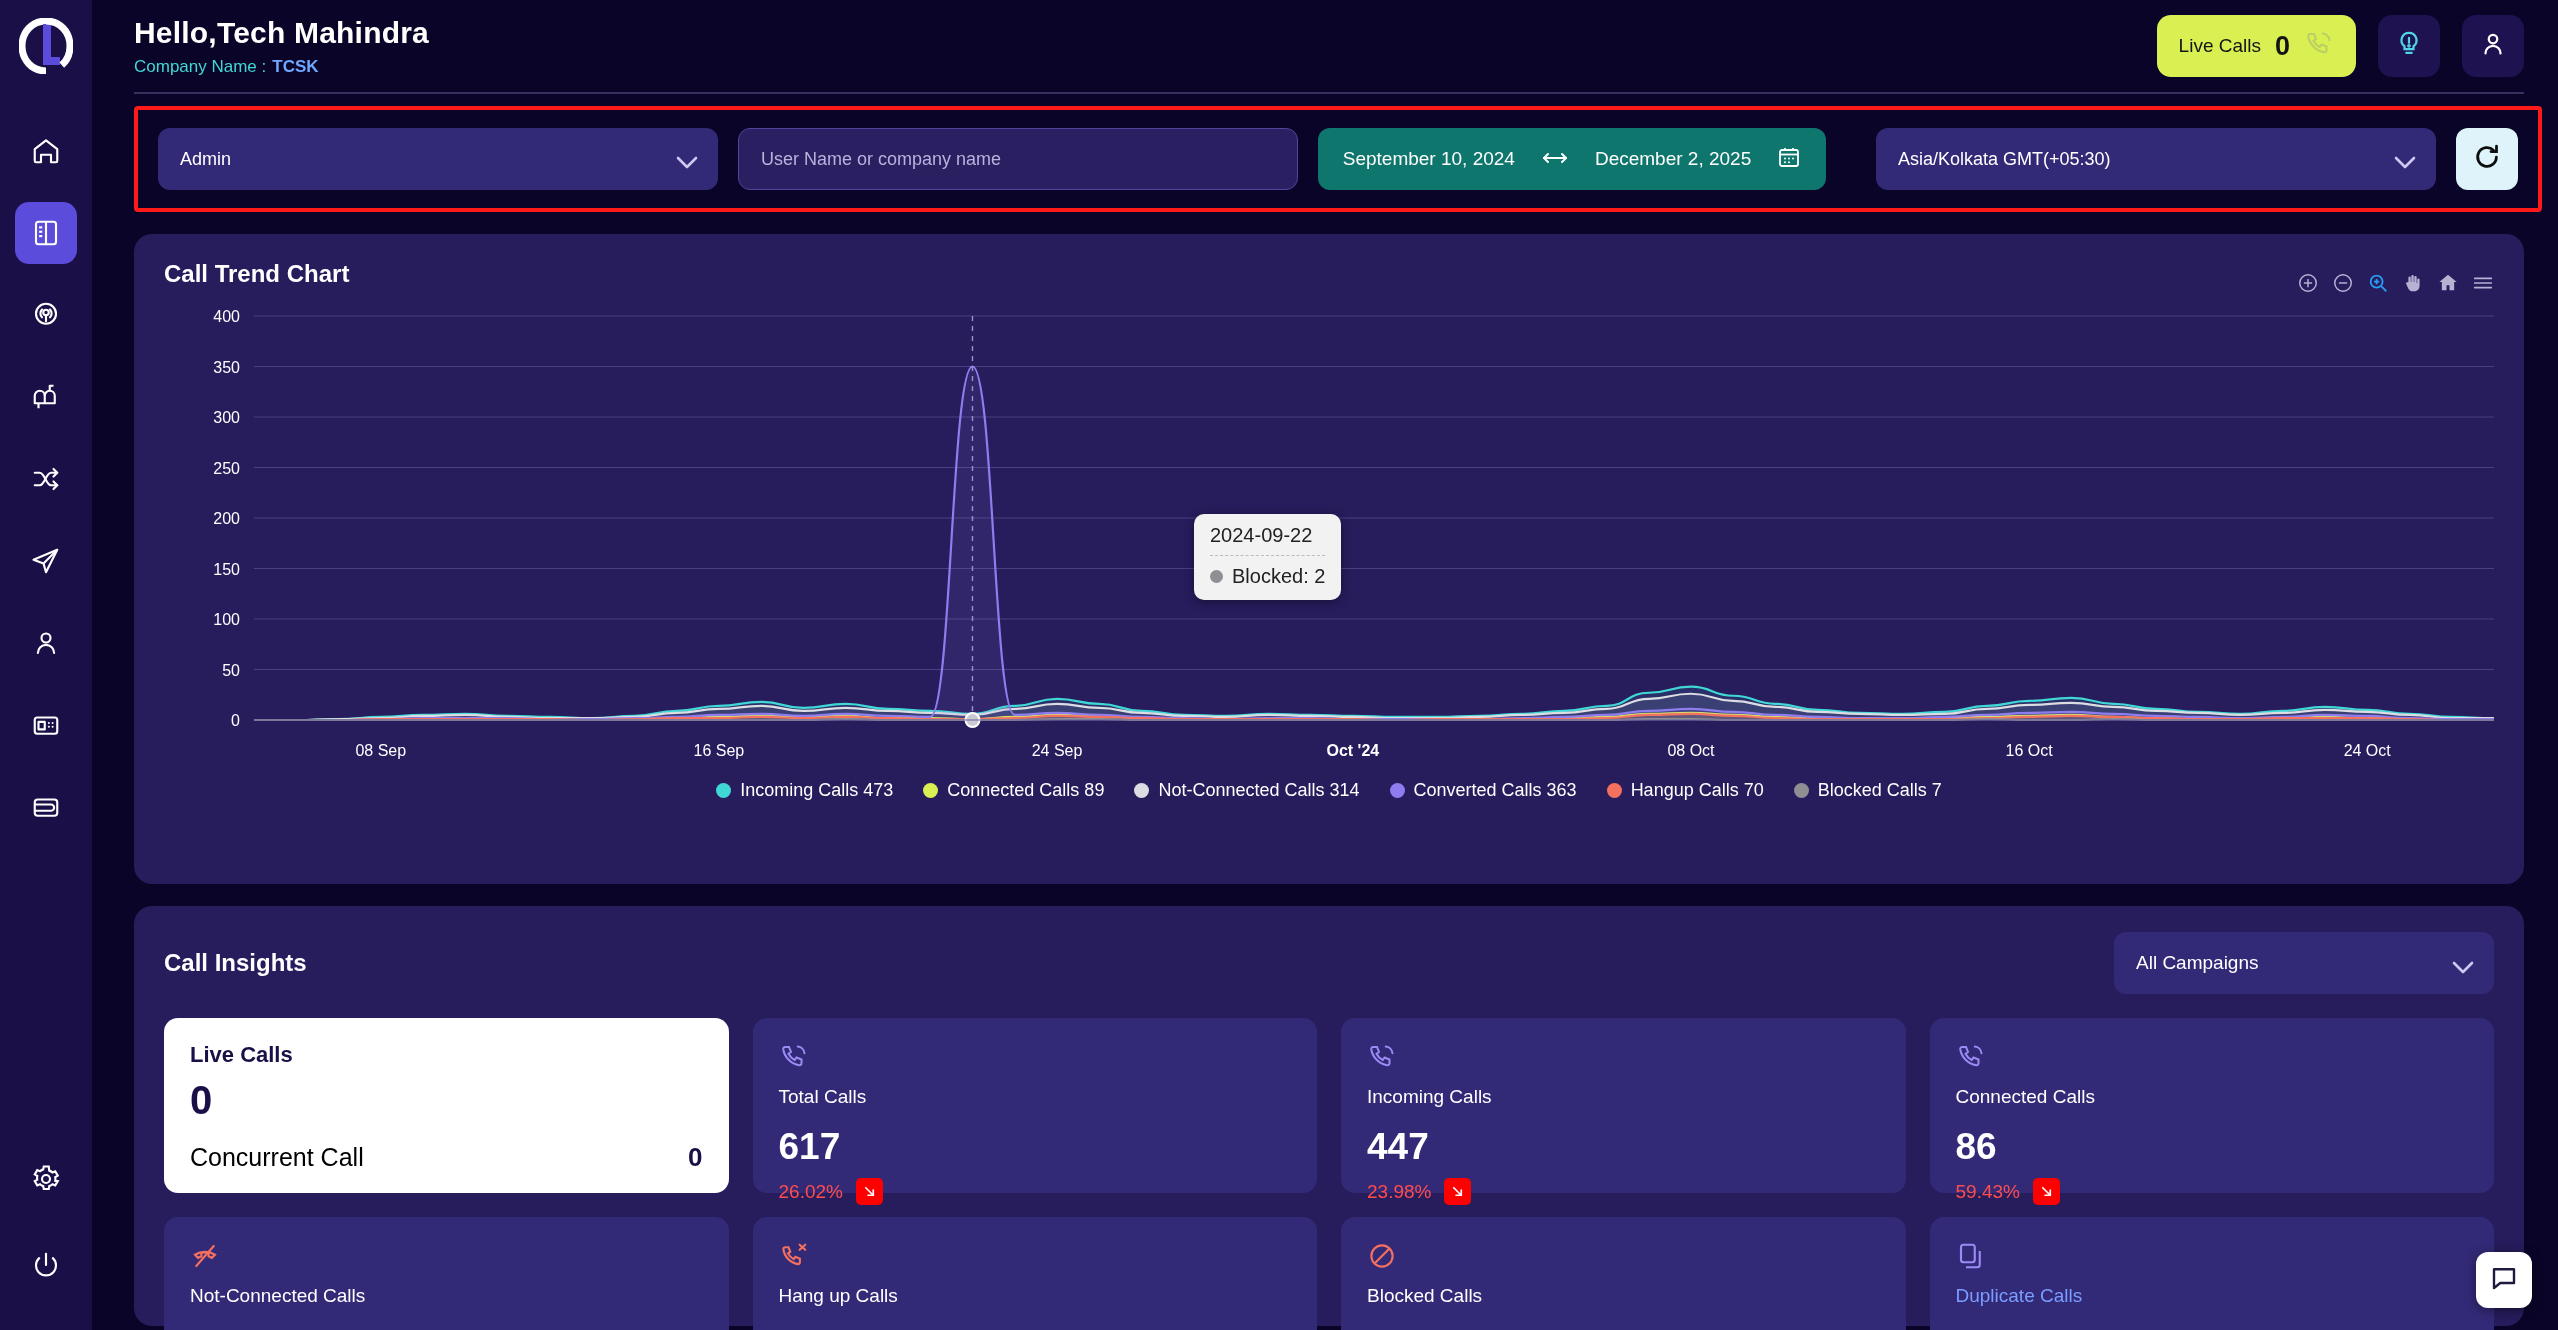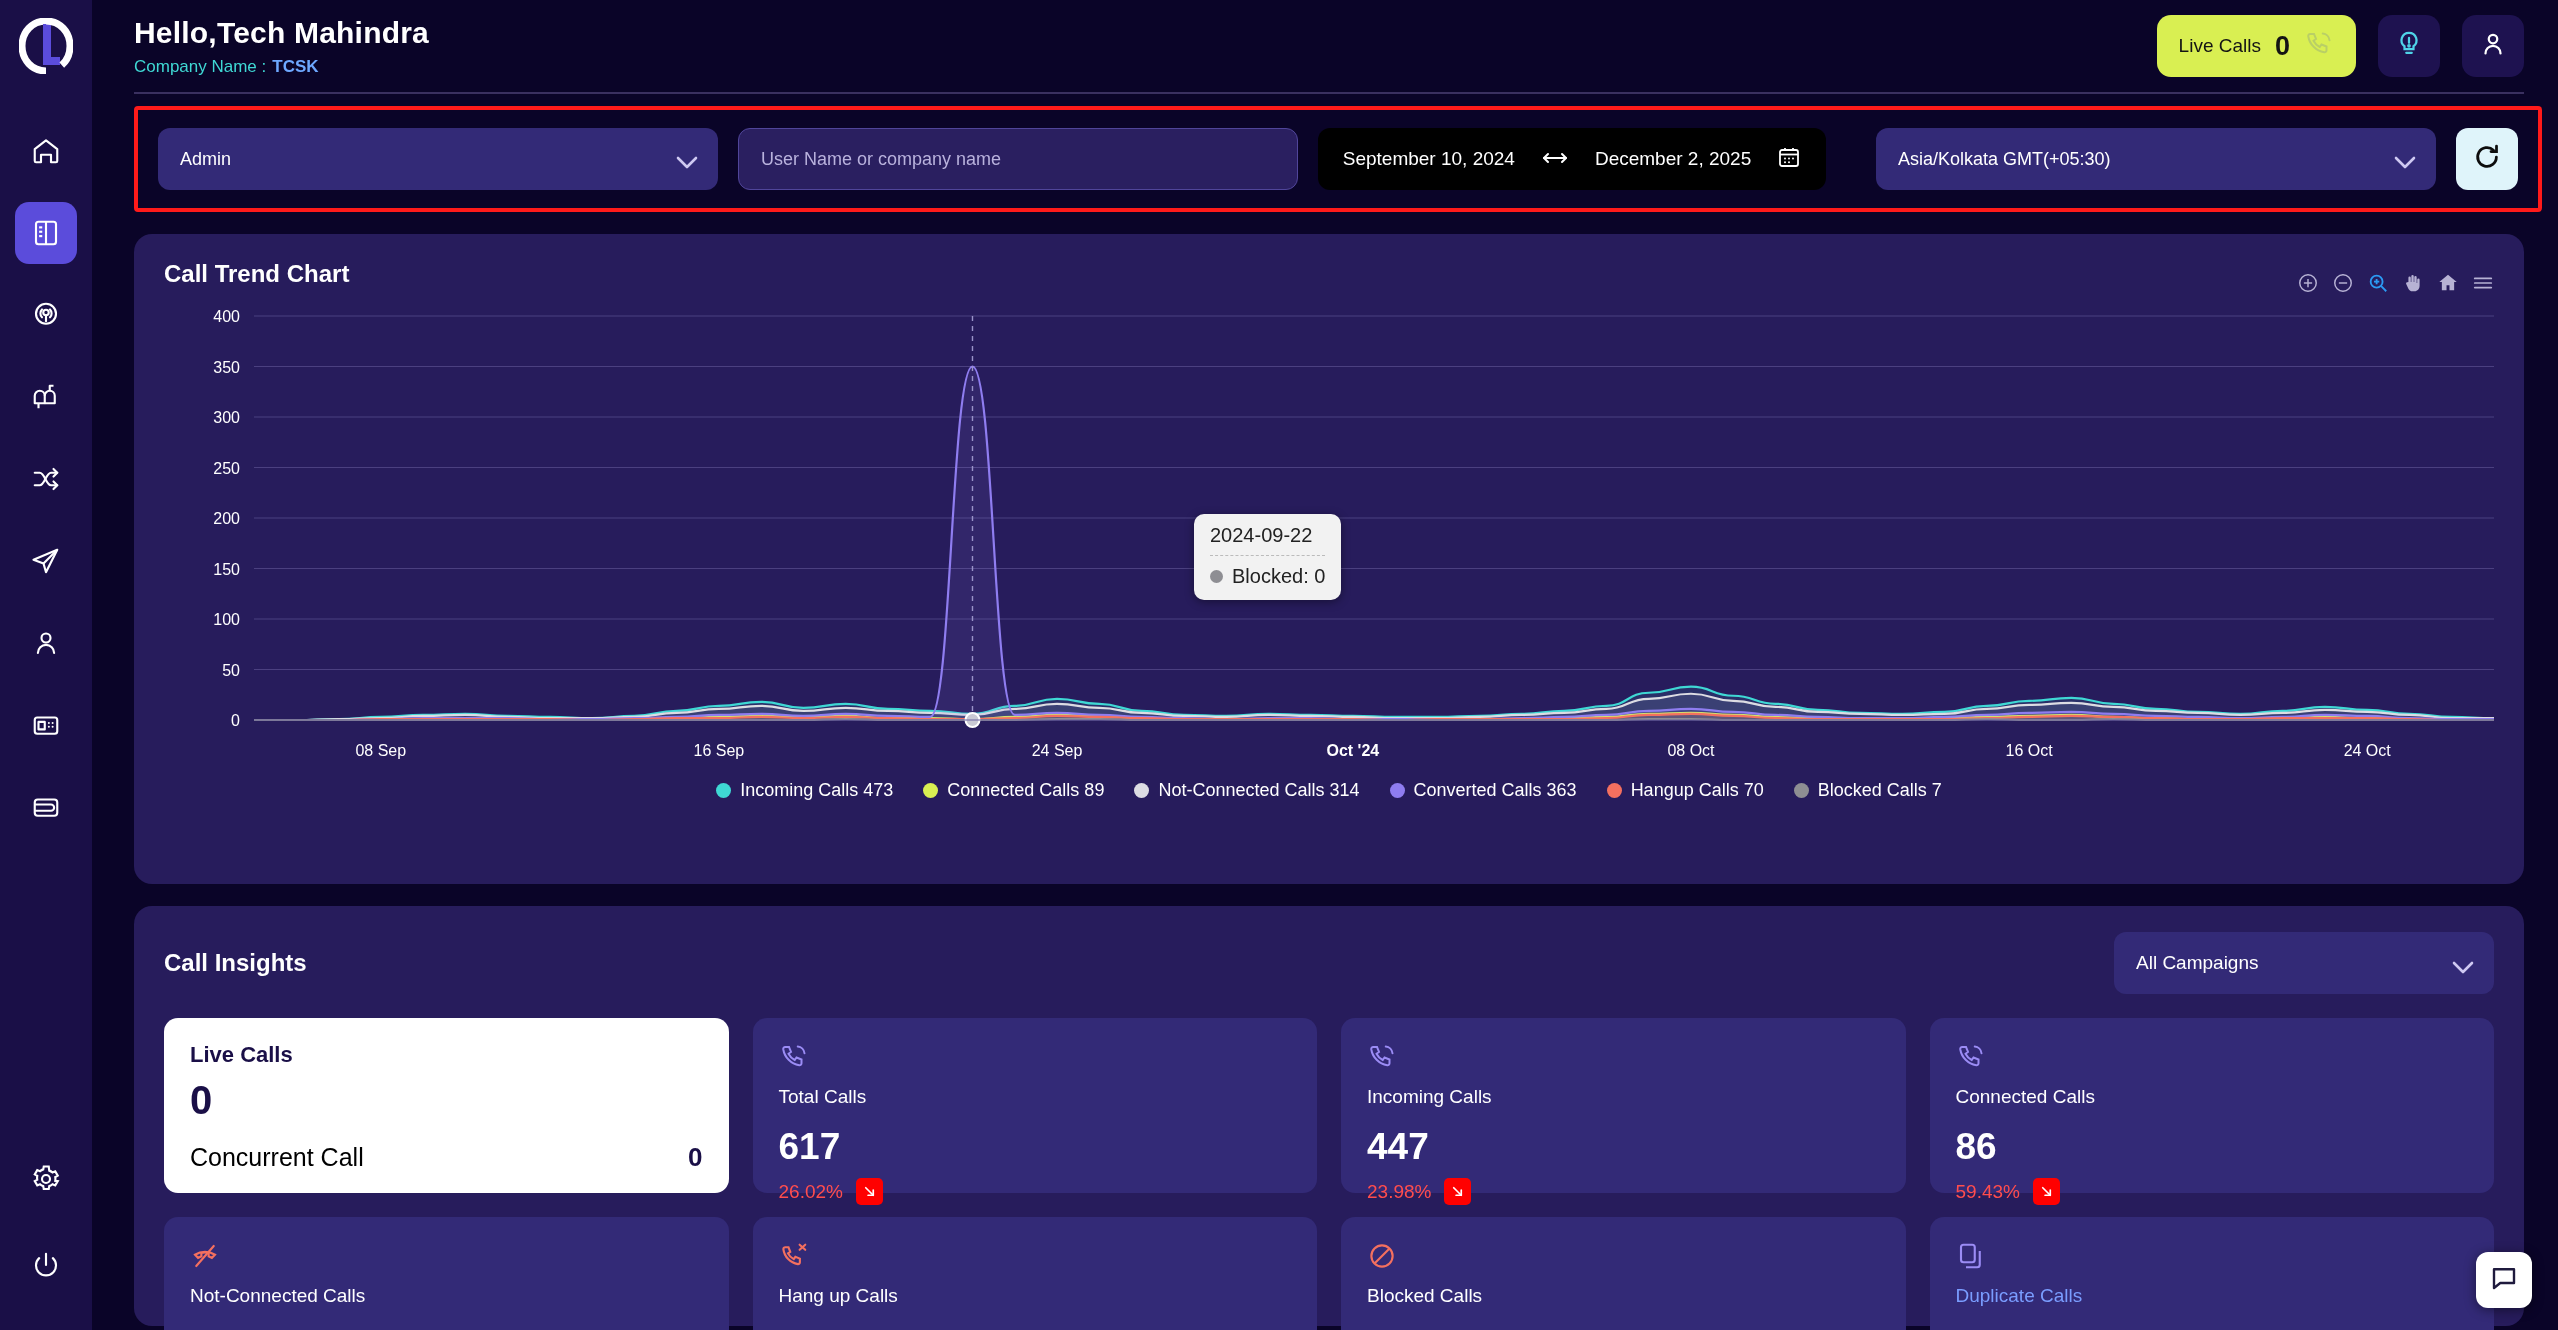--- a/index.html
+++ b/index.html
@@ -75,21 +75,21 @@
     flex: 0 0 560px; height: 62px; border-radius: 12px;
     background: #2a1f60; border: 1px solid #50459a;
     display: flex; align-items: center; padding: 0 22px;
   }
   .search-box input {
     width: 100%; background: transparent; border: none; outline: none;
     color: #ffffff; font-size: 18px; font-family: "Liberation Sans", sans-serif;
   }
   .search-box input::placeholder { color: #b9b2dd; }
   .daterange {
-    flex: 0 0 508px; height: 62px; border-radius: 12px; background: #000000;
+    flex: 0 0 508px; height: 62px; border-radius: 12px; background: #0f766e;
     display: flex; align-items: center; justify-content: center; gap: 26px;
     color: #ffffff; font-size: 19px; cursor: pointer; padding: 0 22px;
   }
   .refresh-btn {
     width: 62px; height: 62px; border-radius: 12px; background: #dff4fa;
     display: flex; align-items: center; justify-content: center; cursor: pointer;
     flex: 0 0 62px;
   }
   .chev { width: 20px; height: 12px; }
 
@@ -467,21 +467,21 @@
             <path d="M 90 416 C 111.13207547169812 416 111.13207547169812 416 132.26415094339623 416 C 153.39622641509436 416 153.39622641509436 416 174.52830188679246 416 C 195.66037735849056 416 195.66037735849056 416 216.79245283018867 416 C 237.9245283018868 416 237.9245283018868 416 259.0566037735849 416 C 280.188679245283 416 280.188679245283 416 301.3207547169811 416 C 322.45283018867923 416 322.45283018867923 416 343.58490566037733 416 C 364.7169811320755 416 364.7169811320755 416 385.8490566037736 416 C 406.9811320754717 416 406.9811320754717 416 428.1132075471698 416 C 449.2452830188679 416 449.2452830188679 416 470.377358490566 416 C 491.5094339622641 416 491.5094339622641 416 512.6415094339623 416 C 533.7735849056604 416 533.7735849056604 416 554.9056603773586 416 C 576.0377358490566 416 576.0377358490566 416 597.1698113207547 416 C 618.3018867924528 416 618.3018867924528 416 639.433962264151 416 C 660.566037735849 416 660.566037735849 414.99 681.6981132075472 414.99 C 702.8301886792453 414.99 702.8301886792453 416 723.9622641509434 416 C 745.0943396226414 416 745.0943396226414 416 766.2264150943396 416 C 787.3584905660377 416 787.3584905660377 416 808.4905660377358 416 C 829.6226415094338 416 829.6226415094338 416 850.754716981132 416 C 871.8867924528302 416 871.8867924528302 414.99 893.0188679245282 414.99 C 914.1509433962265 414.99 914.1509433962265 414.99 935.2830188679246 414.99 C 956.4150943396228 414.99 956.4150943396228 416 977.5471698113208 416 C 998.6792452830189 416 998.6792452830189 416 1019.811320754717 416 C 1040.9433962264152 416 1040.9433962264152 416 1062.0754716981132 416 C 1083.2075471698113 416 1083.2075471698113 416 1104.3396226415093 416 C 1125.4716981132074 416 1125.4716981132074 416 1146.6037735849056 416 C 1167.735849056604 416 1167.735849056604 416 1188.867924528302 416 C 1210 416 1210 416 1231.132075471698 416 C 1252.264150943396 416 1252.264150943396 416 1273.3962264150944 416 C 1294.5283018867924 416 1294.5283018867924 416 1315.6603773584905 416 C 1336.7924528301887 416 1336.7924528301887 416 1357.9245283018868 416 C 1379.0566037735848 416 1379.0566037735848 416 1400.188679245283 416 C 1421.3207547169811 416 1421.3207547169811 416 1442.4528301886792 416 C 1463.5849056603774 416 1463.5849056603774 414.99 1484.7169811320755 414.99 C 1505.8490566037735 414.99 1505.8490566037735 414.99 1526.9811320754716 414.99 C 1548.1132075471696 414.99 1548.1132075471696 416 1569.245283018868 416 C 1590.377358490566 416 1590.377358490566 416 1611.509433962264 416 C 1632.6415094339623 416 1632.6415094339623 416 1653.7735849056603 416 C 1674.9056603773583 416 1674.9056603773583 416 1696.0377358490564 416 C 1717.1698113207544 416 1717.1698113207544 416 1738.3018867924527 416 C 1759.433962264151 416 1759.433962264151 416 1780.5660377358492 416 C 1801.6981132075473 416 1801.6981132075473 414.99 1822.8301886792453 414.99 C 1843.9622641509436 414.99 1843.9622641509436 416 1865.0943396226417 416 C 1886.2264150943397 416 1886.2264150943397 416 1907.3584905660377 416 C 1928.4905660377358 416 1928.4905660377358 414.99 1949.622641509434 414.99 C 1970.7547169811323 414.99 1970.7547169811323 416 1991.8867924528304 416 C 2013.0188679245284 416 2013.0188679245284 416 2034.1509433962265 416 C 2055.2830188679245 416 2055.2830188679245 416 2076.4150943396226 416 C 2097.5471698113206 416 2097.5471698113206 416 2118.6792452830186 416 C 2139.8113207547167 416 2139.8113207547167 416 2160.943396226415 416 C 2182.0754716981132 416 2182.0754716981132 416 2203.2075471698113 416 C 2224.3396226415093 416 2224.3396226415093 416 2245.4716981132074 416 C 2266.603773584906 416 2266.603773584906 416 2287.735849056604 416 C 2308.867924528302 416 2308.867924528302 416 2330 416 L 2330 416 L 90 416 Z" fill="#8e8e93" opacity="0.1" stroke="none"></path>
             <path d="M 90 416 C 111.13207547169812 416 111.13207547169812 416 132.26415094339623 416 C 153.39622641509436 416 153.39622641509436 416 174.52830188679246 416 C 195.66037735849056 416 195.66037735849056 416 216.79245283018867 416 C 237.9245283018868 416 237.9245283018868 416 259.0566037735849 416 C 280.188679245283 416 280.188679245283 416 301.3207547169811 416 C 322.45283018867923 416 322.45283018867923 416 343.58490566037733 416 C 364.7169811320755 416 364.7169811320755 416 385.8490566037736 416 C 406.9811320754717 416 406.9811320754717 416 428.1132075471698 416 C 449.2452830188679 416 449.2452830188679 416 470.377358490566 416 C 491.5094339622641 416 491.5094339622641 416 512.6415094339623 416 C 533.7735849056604 416 533.7735849056604 416 554.9056603773586 416 C 576.0377358490566 416 576.0377358490566 416 597.1698113207547 416 C 618.3018867924528 416 618.3018867924528 416 639.433962264151 416 C 660.566037735849 416 660.566037735849 414.99 681.6981132075472 414.99 C 702.8301886792453 414.99 702.8301886792453 416 723.9622641509434 416 C 745.0943396226414 416 745.0943396226414 416 766.2264150943396 416 C 787.3584905660377 416 787.3584905660377 416 808.4905660377358 416 C 829.6226415094338 416 829.6226415094338 416 850.754716981132 416 C 871.8867924528302 416 871.8867924528302 414.99 893.0188679245282 414.99 C 914.1509433962265 414.99 914.1509433962265 414.99 935.2830188679246 414.99 C 956.4150943396228 414.99 956.4150943396228 416 977.5471698113208 416 C 998.6792452830189 416 998.6792452830189 416 1019.811320754717 416 C 1040.9433962264152 416 1040.9433962264152 416 1062.0754716981132 416 C 1083.2075471698113 416 1083.2075471698113 416 1104.3396226415093 416 C 1125.4716981132074 416 1125.4716981132074 416 1146.6037735849056 416 C 1167.735849056604 416 1167.735849056604 416 1188.867924528302 416 C 1210 416 1210 416 1231.132075471698 416 C 1252.264150943396 416 1252.264150943396 416 1273.3962264150944 416 C 1294.5283018867924 416 1294.5283018867924 416 1315.6603773584905 416 C 1336.7924528301887 416 1336.7924528301887 416 1357.9245283018868 416 C 1379.0566037735848 416 1379.0566037735848 416 1400.188679245283 416 C 1421.3207547169811 416 1421.3207547169811 416 1442.4528301886792 416 C 1463.5849056603774 416 1463.5849056603774 414.99 1484.7169811320755 414.99 C 1505.8490566037735 414.99 1505.8490566037735 414.99 1526.9811320754716 414.99 C 1548.1132075471696 414.99 1548.1132075471696 416 1569.245283018868 416 C 1590.377358490566 416 1590.377358490566 416 1611.509433962264 416 C 1632.6415094339623 416 1632.6415094339623 416 1653.7735849056603 416 C 1674.9056603773583 416 1674.9056603773583 416 1696.0377358490564 416 C 1717.1698113207544 416 1717.1698113207544 416 1738.3018867924527 416 C 1759.433962264151 416 1759.433962264151 416 1780.5660377358492 416 C 1801.6981132075473 416 1801.6981132075473 414.99 1822.8301886792453 414.99 C 1843.9622641509436 414.99 1843.9622641509436 416 1865.0943396226417 416 C 1886.2264150943397 416 1886.2264150943397 416 1907.3584905660377 416 C 1928.4905660377358 416 1928.4905660377358 414.99 1949.622641509434 414.99 C 1970.7547169811323 414.99 1970.7547169811323 416 1991.8867924528304 416 C 2013.0188679245284 416 2013.0188679245284 416 2034.1509433962265 416 C 2055.2830188679245 416 2055.2830188679245 416 2076.4150943396226 416 C 2097.5471698113206 416 2097.5471698113206 416 2118.6792452830186 416 C 2139.8113207547167 416 2139.8113207547167 416 2160.943396226415 416 C 2182.0754716981132 416 2182.0754716981132 416 2203.2075471698113 416 C 2224.3396226415093 416 2224.3396226415093 416 2245.4716981132074 416 C 2266.603773584906 416 2266.603773584906 416 2287.735849056604 416 C 2308.867924528302 416 2308.867924528302 416 2330 416" fill="none" stroke="#8e8e93" stroke-width="2.2" stroke-linejoin="round"></path>
             <line x1="808.4905660377358" y1="12" x2="808.4905660377358" y2="416" stroke="#9a93c9" stroke-width="1.4" stroke-dasharray="5 5"></line>
             <circle cx="808.4905660377358" cy="416" r="7" fill="#c9c9d4" stroke="#ffffff" stroke-width="2"></circle>
             <line x1="90" y1="416" x2="2330" y2="416" stroke="#6b62a0" stroke-width="1"></line>
           </svg>
         <div class="tooltip" style="left:1030px; top:210px;">
           <div class="tt-date">2024-09-22</div>
           <div class="tt-row">
             <span class="tt-dot"></span>
-            <span>Blocked: 0</span>
+            <span>Blocked: 2</span>
           </div>
         </div>
       </div>
 
       <div class="legend">
         <div class="legend-item">
             <span class="legend-dot" style="background:#3fd8d4"></span>
             <span>Incoming Calls 473</span>
           </div>
         <div class="legend-item">

